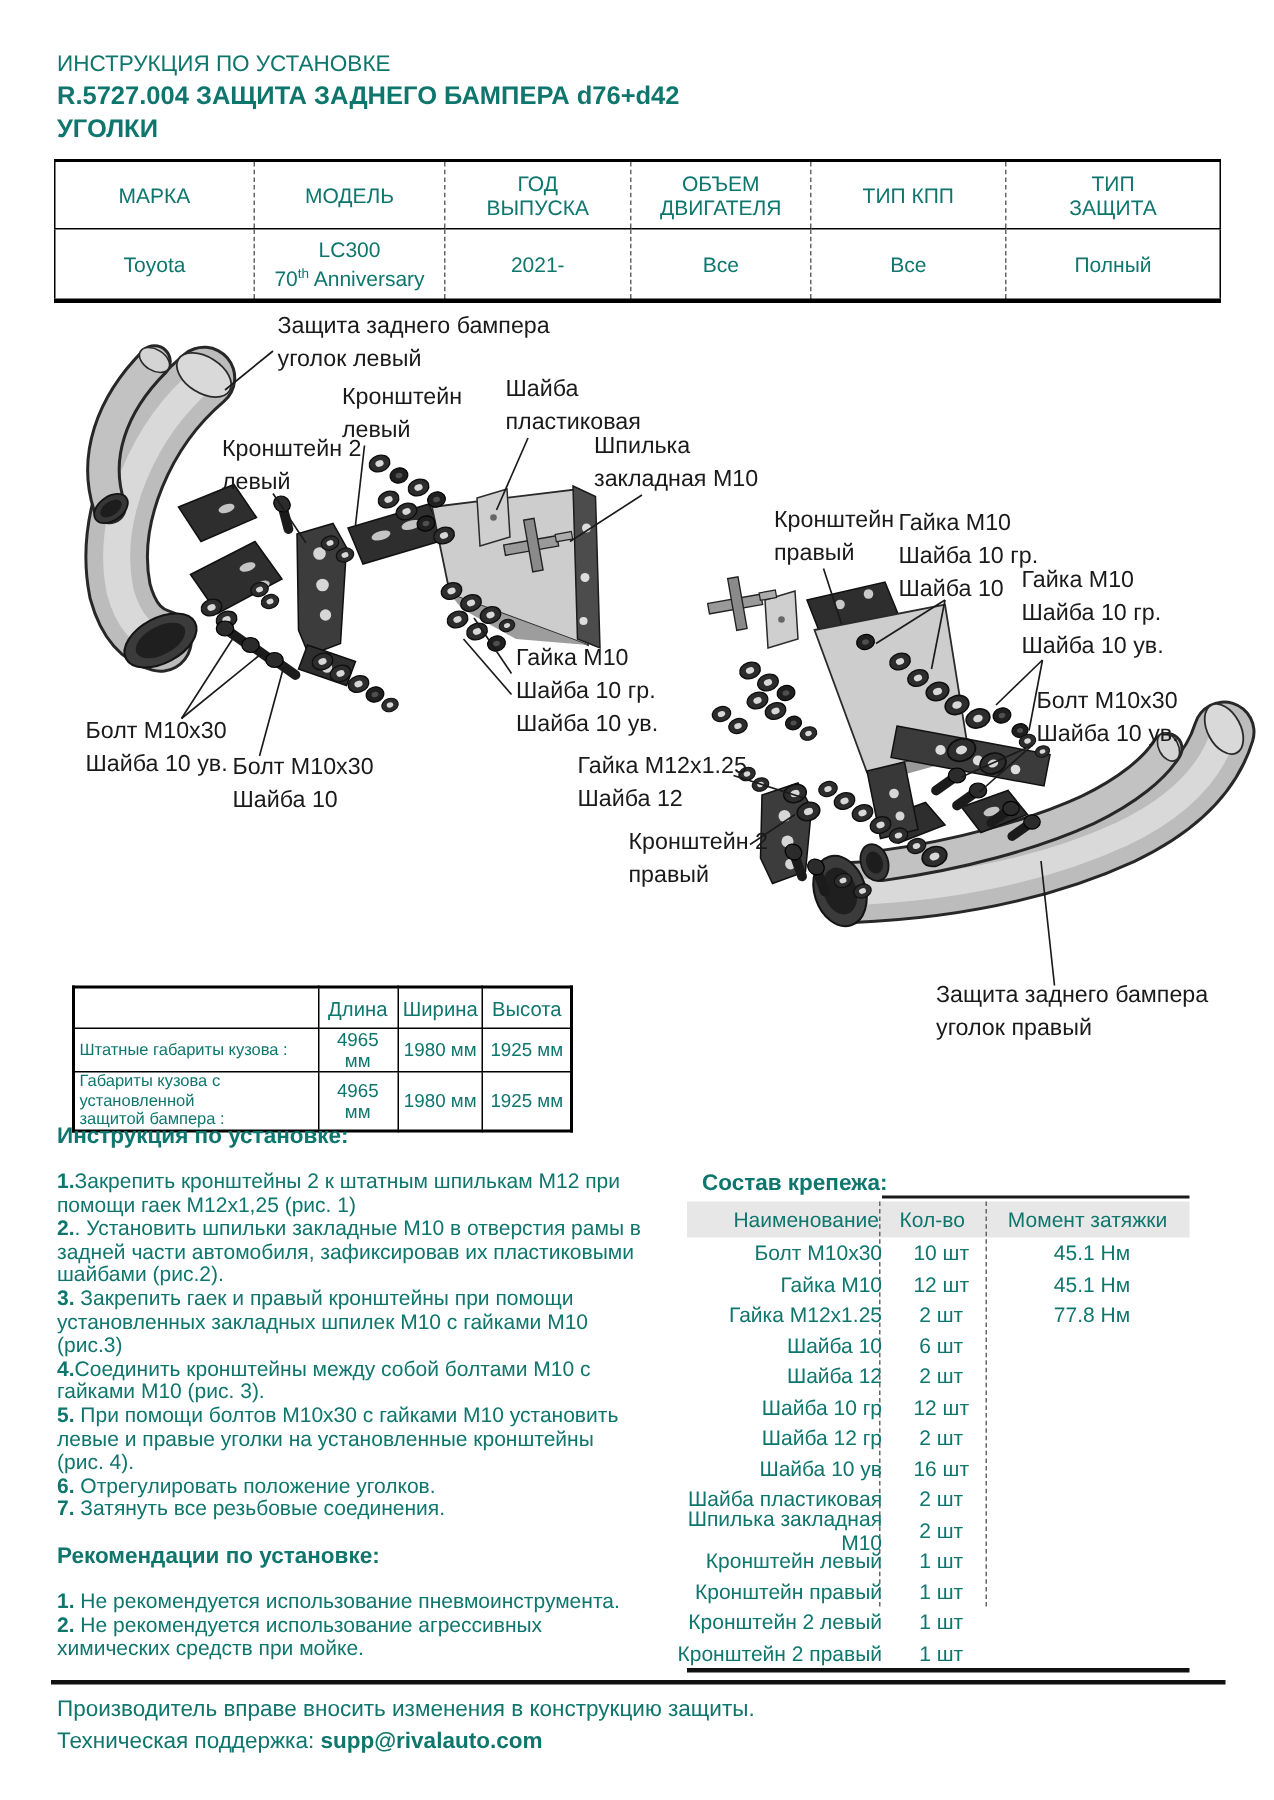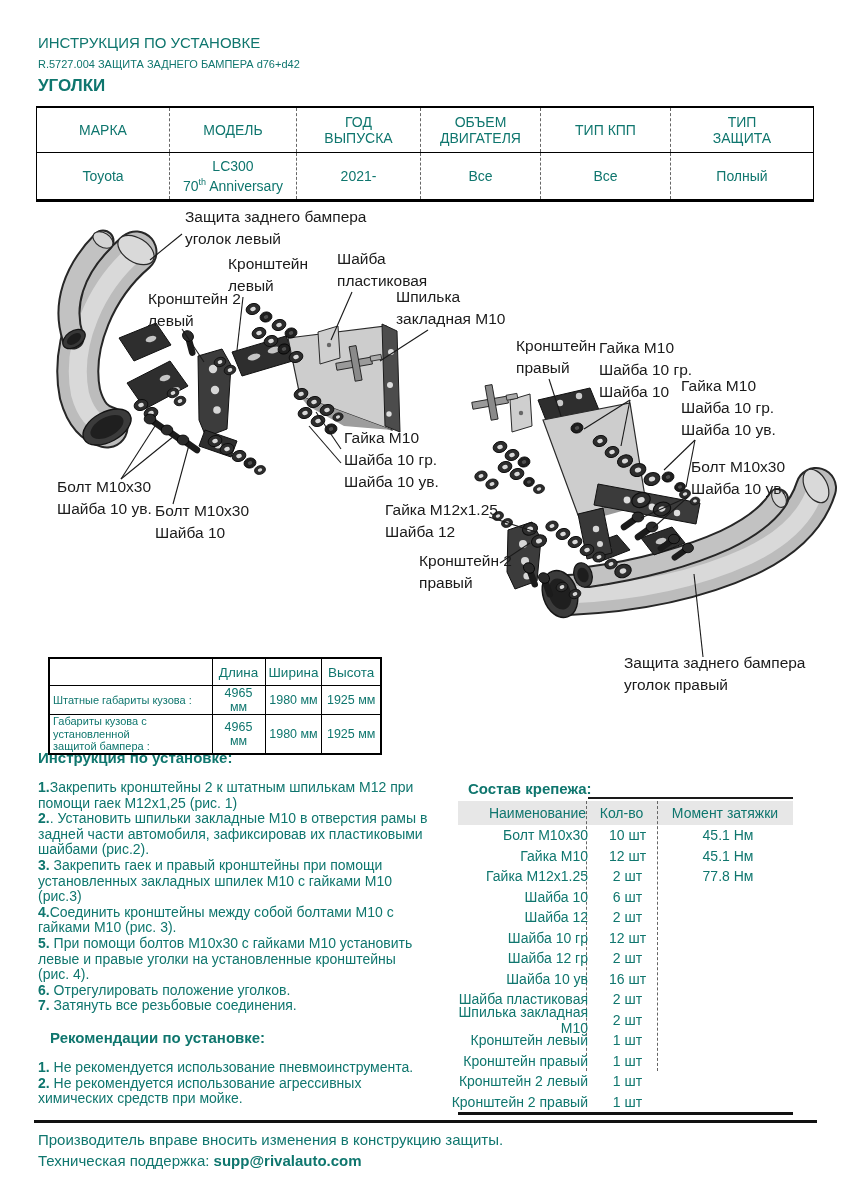--- a/index.html
+++ b/index.html
@@ -3,21 +3,21 @@
 <meta charset="utf-8">
 <style>
   html,body { margin:0; padding:0; background:#ffffff; }
   .page {
     position:relative; width:849px; height:1200px; background:#fff;
     font-family:"Liberation Sans", sans-serif; color:#0f766e; overflow:hidden;
   }
   
   .hdr { position:absolute; left:38px; top:33px; }
   .hdr .h1 { font-size:15px; line-height:20px; font-weight:normal; }
-  .hdr .h2 { font-size:11px; line-height:22px; font-weight:normal; }
+  .hdr .h2 { font-size:17px; line-height:22px; font-weight:bold; }
   .hdr .h3 { font-size:17px; line-height:22px; font-weight:bold; }
 
   
   table.spec {
     position:absolute; left:36px; top:106px; width:777px;
     border-collapse:collapse; table-layout:fixed;
     border-top:2.5px solid #000; border-bottom:3px solid #000;
     border-left:1.5px solid #000; border-right:1.5px solid #000;
   }
   table.spec th {
@@ -43,21 +43,21 @@
   table.dims th, table.dims td { border:1px solid #000; padding:0 3px; }
   table.dims th { font-weight:normal; font-size:13.5px; height:26px; text-align:center; }
   table.dims td.lbl { font-size:11px; line-height:12.5px; text-align:left; white-space:pre-line; }
   table.dims td.val { font-size:12.5px; text-align:center; }
   table.dims tr.r1 td { height:23px; }
   table.dims tr.r2 td { height:30px; }
 
   
   .instructions { position:absolute; left:38px; top:749px; width:398px; }
   .sec-title { font-size:15px; font-weight:bold; margin:0 0 14px 0; }
-  .rec-title { margin-top:15px;margin-left:12px; }
+  .rec-title { margin-top:15px; }
   p.itm { margin:0; font-size:14px; line-height:15.6px; }
   p.itm span { white-space:pre-line; }
 
   
   .parts { position:absolute; left:446px; top:776px; width:352px; font-size:14px; }
   .pt-title { position:absolute; left:22px; top:4px; font-size:15px; font-weight:bold; }
   .pt-topline { position:absolute; left:142px; top:21px; width:205px; height:2px; background:#1a1a1a; }
   .pt-head { position:absolute; left:12px; top:25px; width:335px; height:24px; background:#e7e7e7; display:flex; align-items:center; }
   .pt-head .c1 { width:128px; text-align:right; }
   .pt-head .c2 { width:71px;  text-align:center; }

